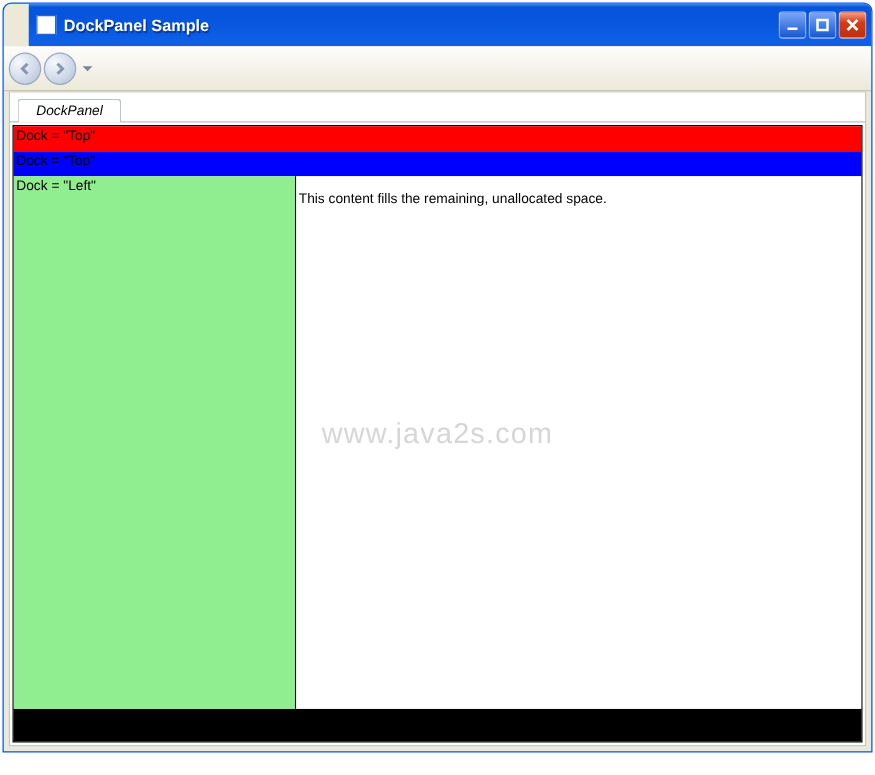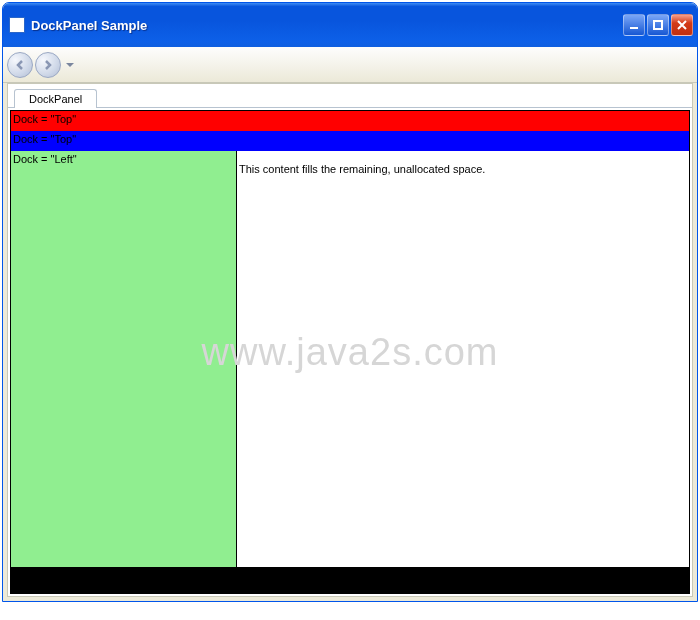--- a/index.html
+++ b/index.html
@@ -17,26 +17,27 @@
     left: 2px; top: 2px;
     width: 696px; height: 600px;
     border: 1px solid #0055ea;
     border-radius: 7px 7px 0 0;
     background: #ece9d8;
     display: flex;
     flex-direction: column;
     overflow: hidden;
   }
   .titlebar {
-    height: 44px;
+    height: 34px;
     background: linear-gradient(to bottom, #3f8cf3 0%, #0855dd 8%, #0855dd 40%, #0d60e8 88%, #0f5fe0 100%);
     display: flex;
     align-items: center;
     padding: 0 4px 0 6px;
     color: #fff;
+    margin-left: 20px;
   }
   .titlebar .app-icon {
     width: 16px; height: 16px;
     background: #fff;
     margin-right: 6px;
     border: 1px solid #2a66c9;
   }
   .titlebar .title {
     flex: 1;
     font-weight: bold;
@@ -111,20 +112,21 @@
   .tab {
     padding: 3px 14px;
     border: 1px solid #b7c3d0;
     border-bottom: none;
     border-radius: 3px 3px 0 0;
     background: #fff;
     font-size: 11px;
     position: relative;
     top: 1px;
     cursor: pointer;
+    font-style: italic;
   }
 
   .dockpanel {
     flex: 1;
     display: flex;
     flex-direction: column;
     border: 1px solid #000;
     margin: 2px;
     position: relative;
   }
@@ -162,21 +164,21 @@
     font-size: 11px;
   }
   .dock-bottom {
     height: 26px;
     background: #000;
   }
   .watermark {
     position: absolute;
     left: 50%; top: 50%;
     transform: translate(-50%, -50%);
-    font-size: 38px;
+    font-size: 23px;
     font-family: Arial, sans-serif;
     color: #d6d6d6;
     letter-spacing: 1px;
     pointer-events: none;
     white-space: nowrap;
   }
 </style>
 </head>
 <body>
 

